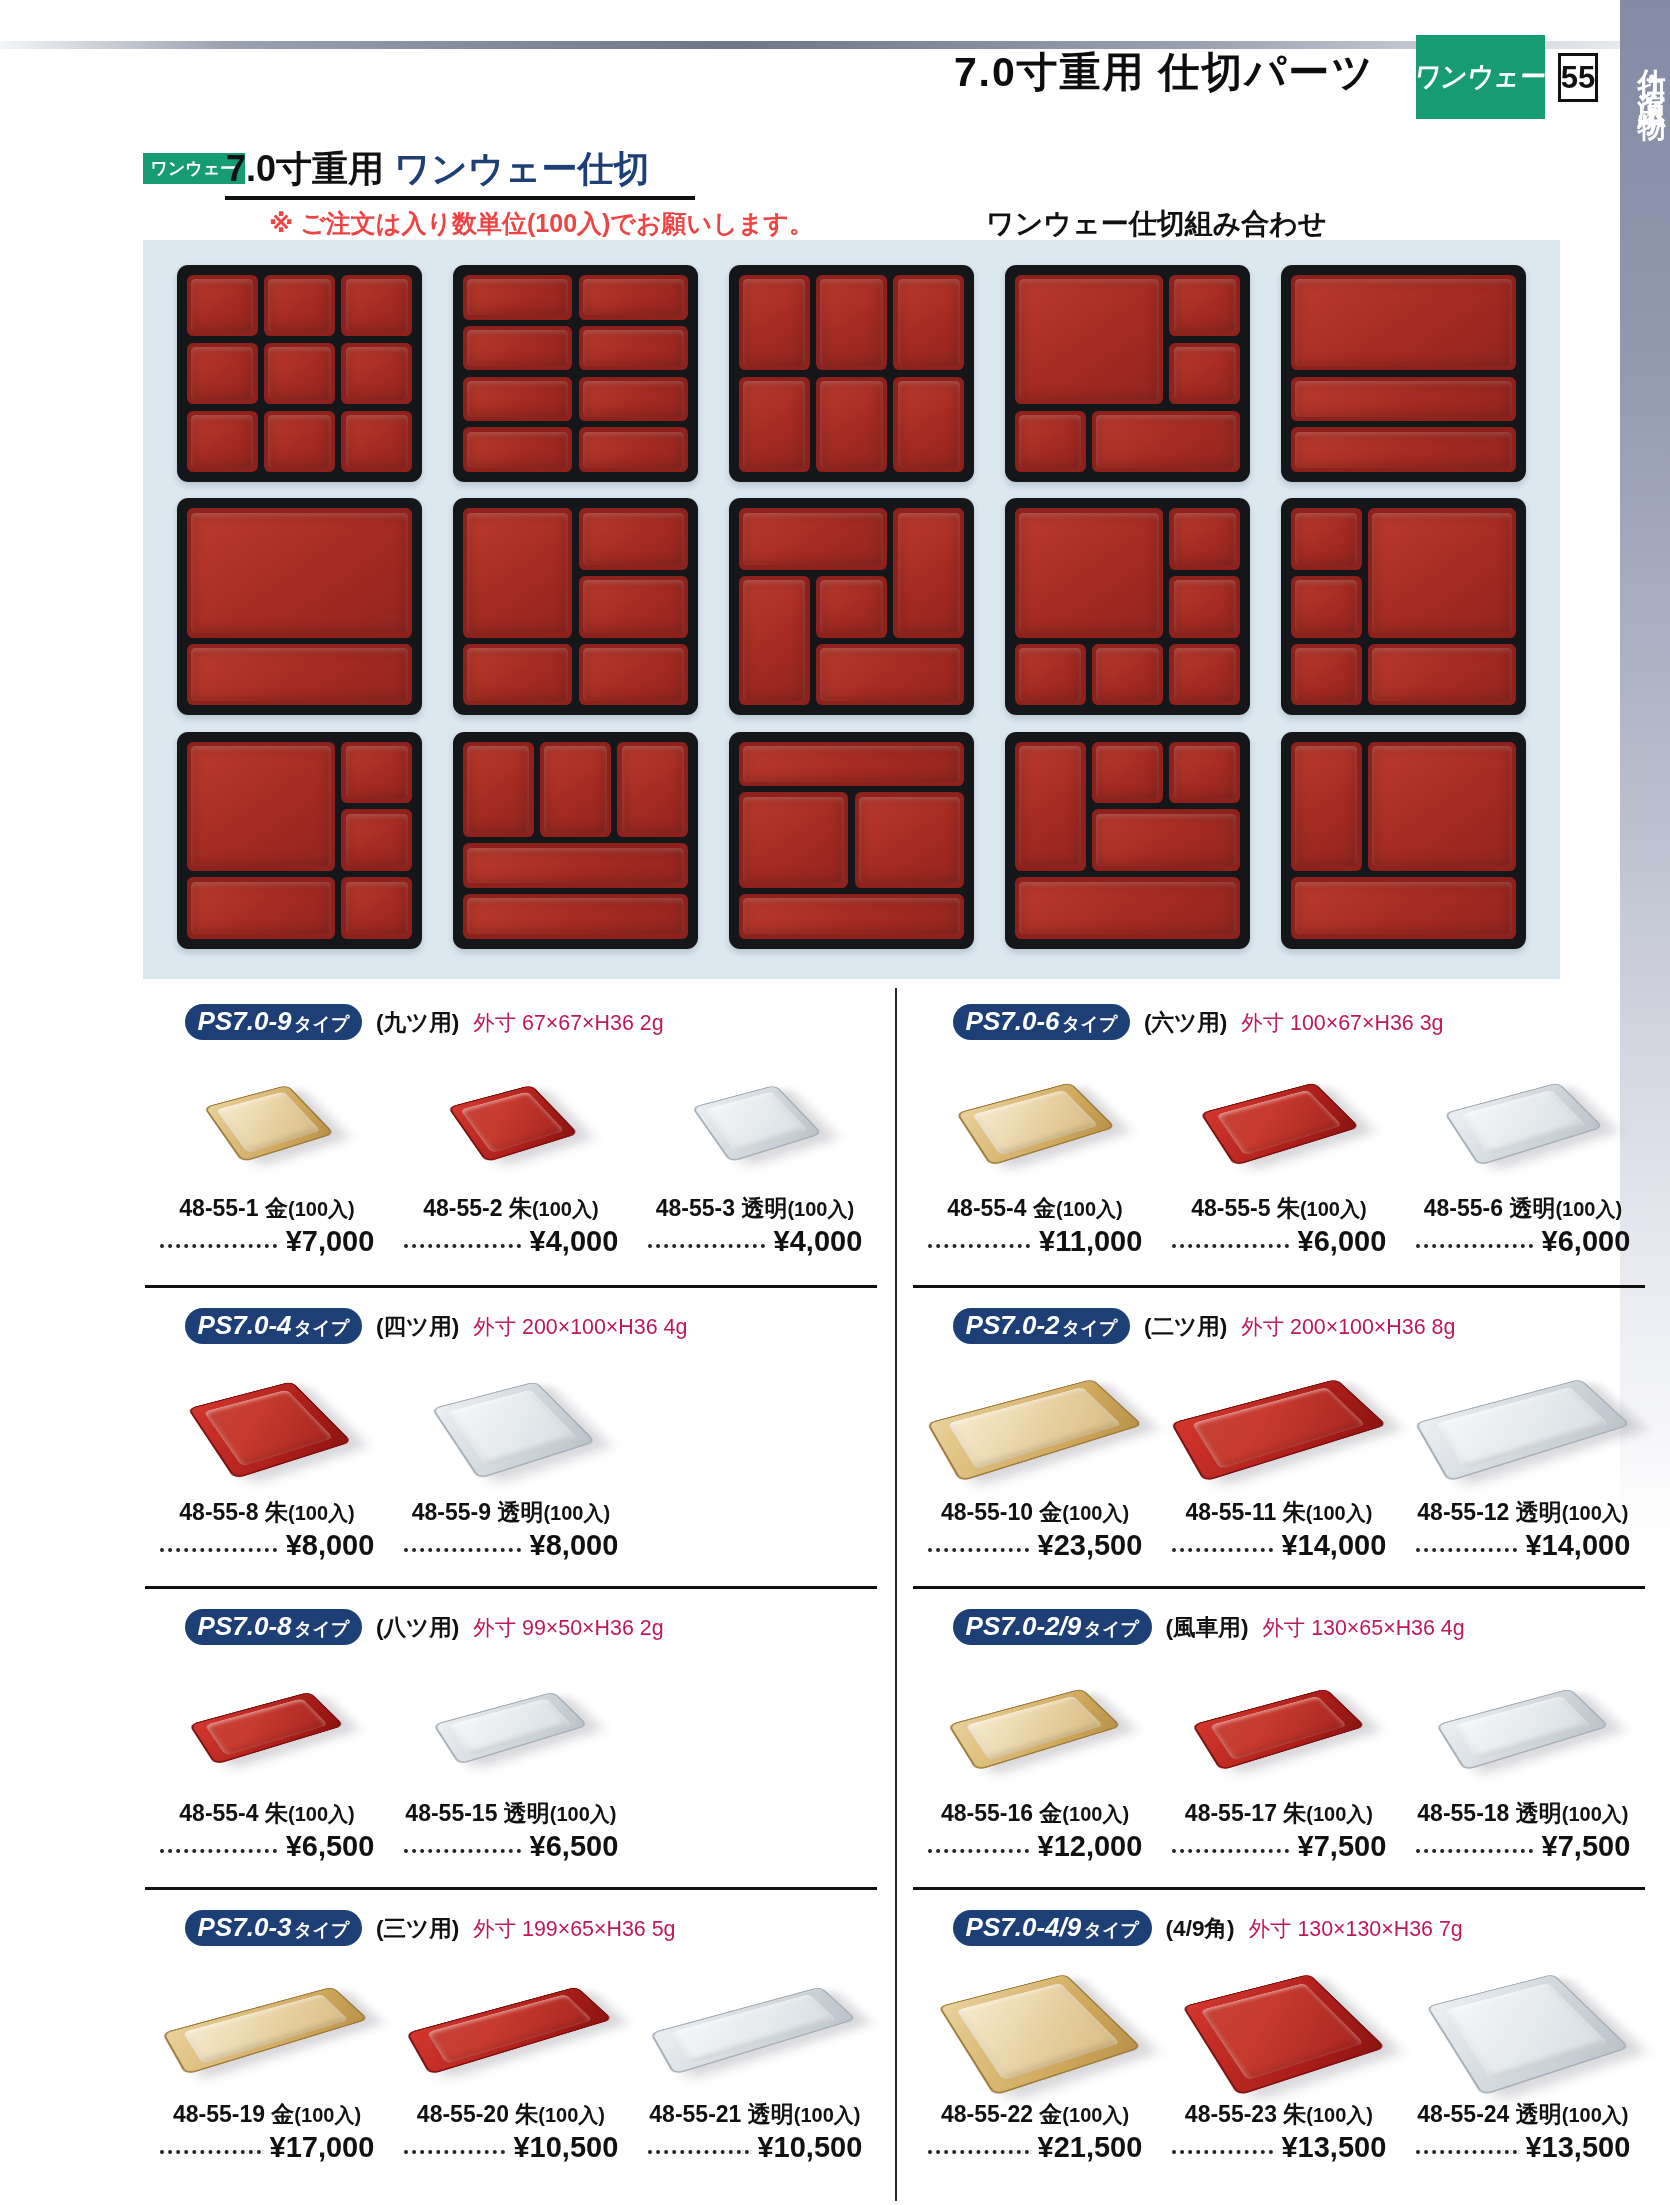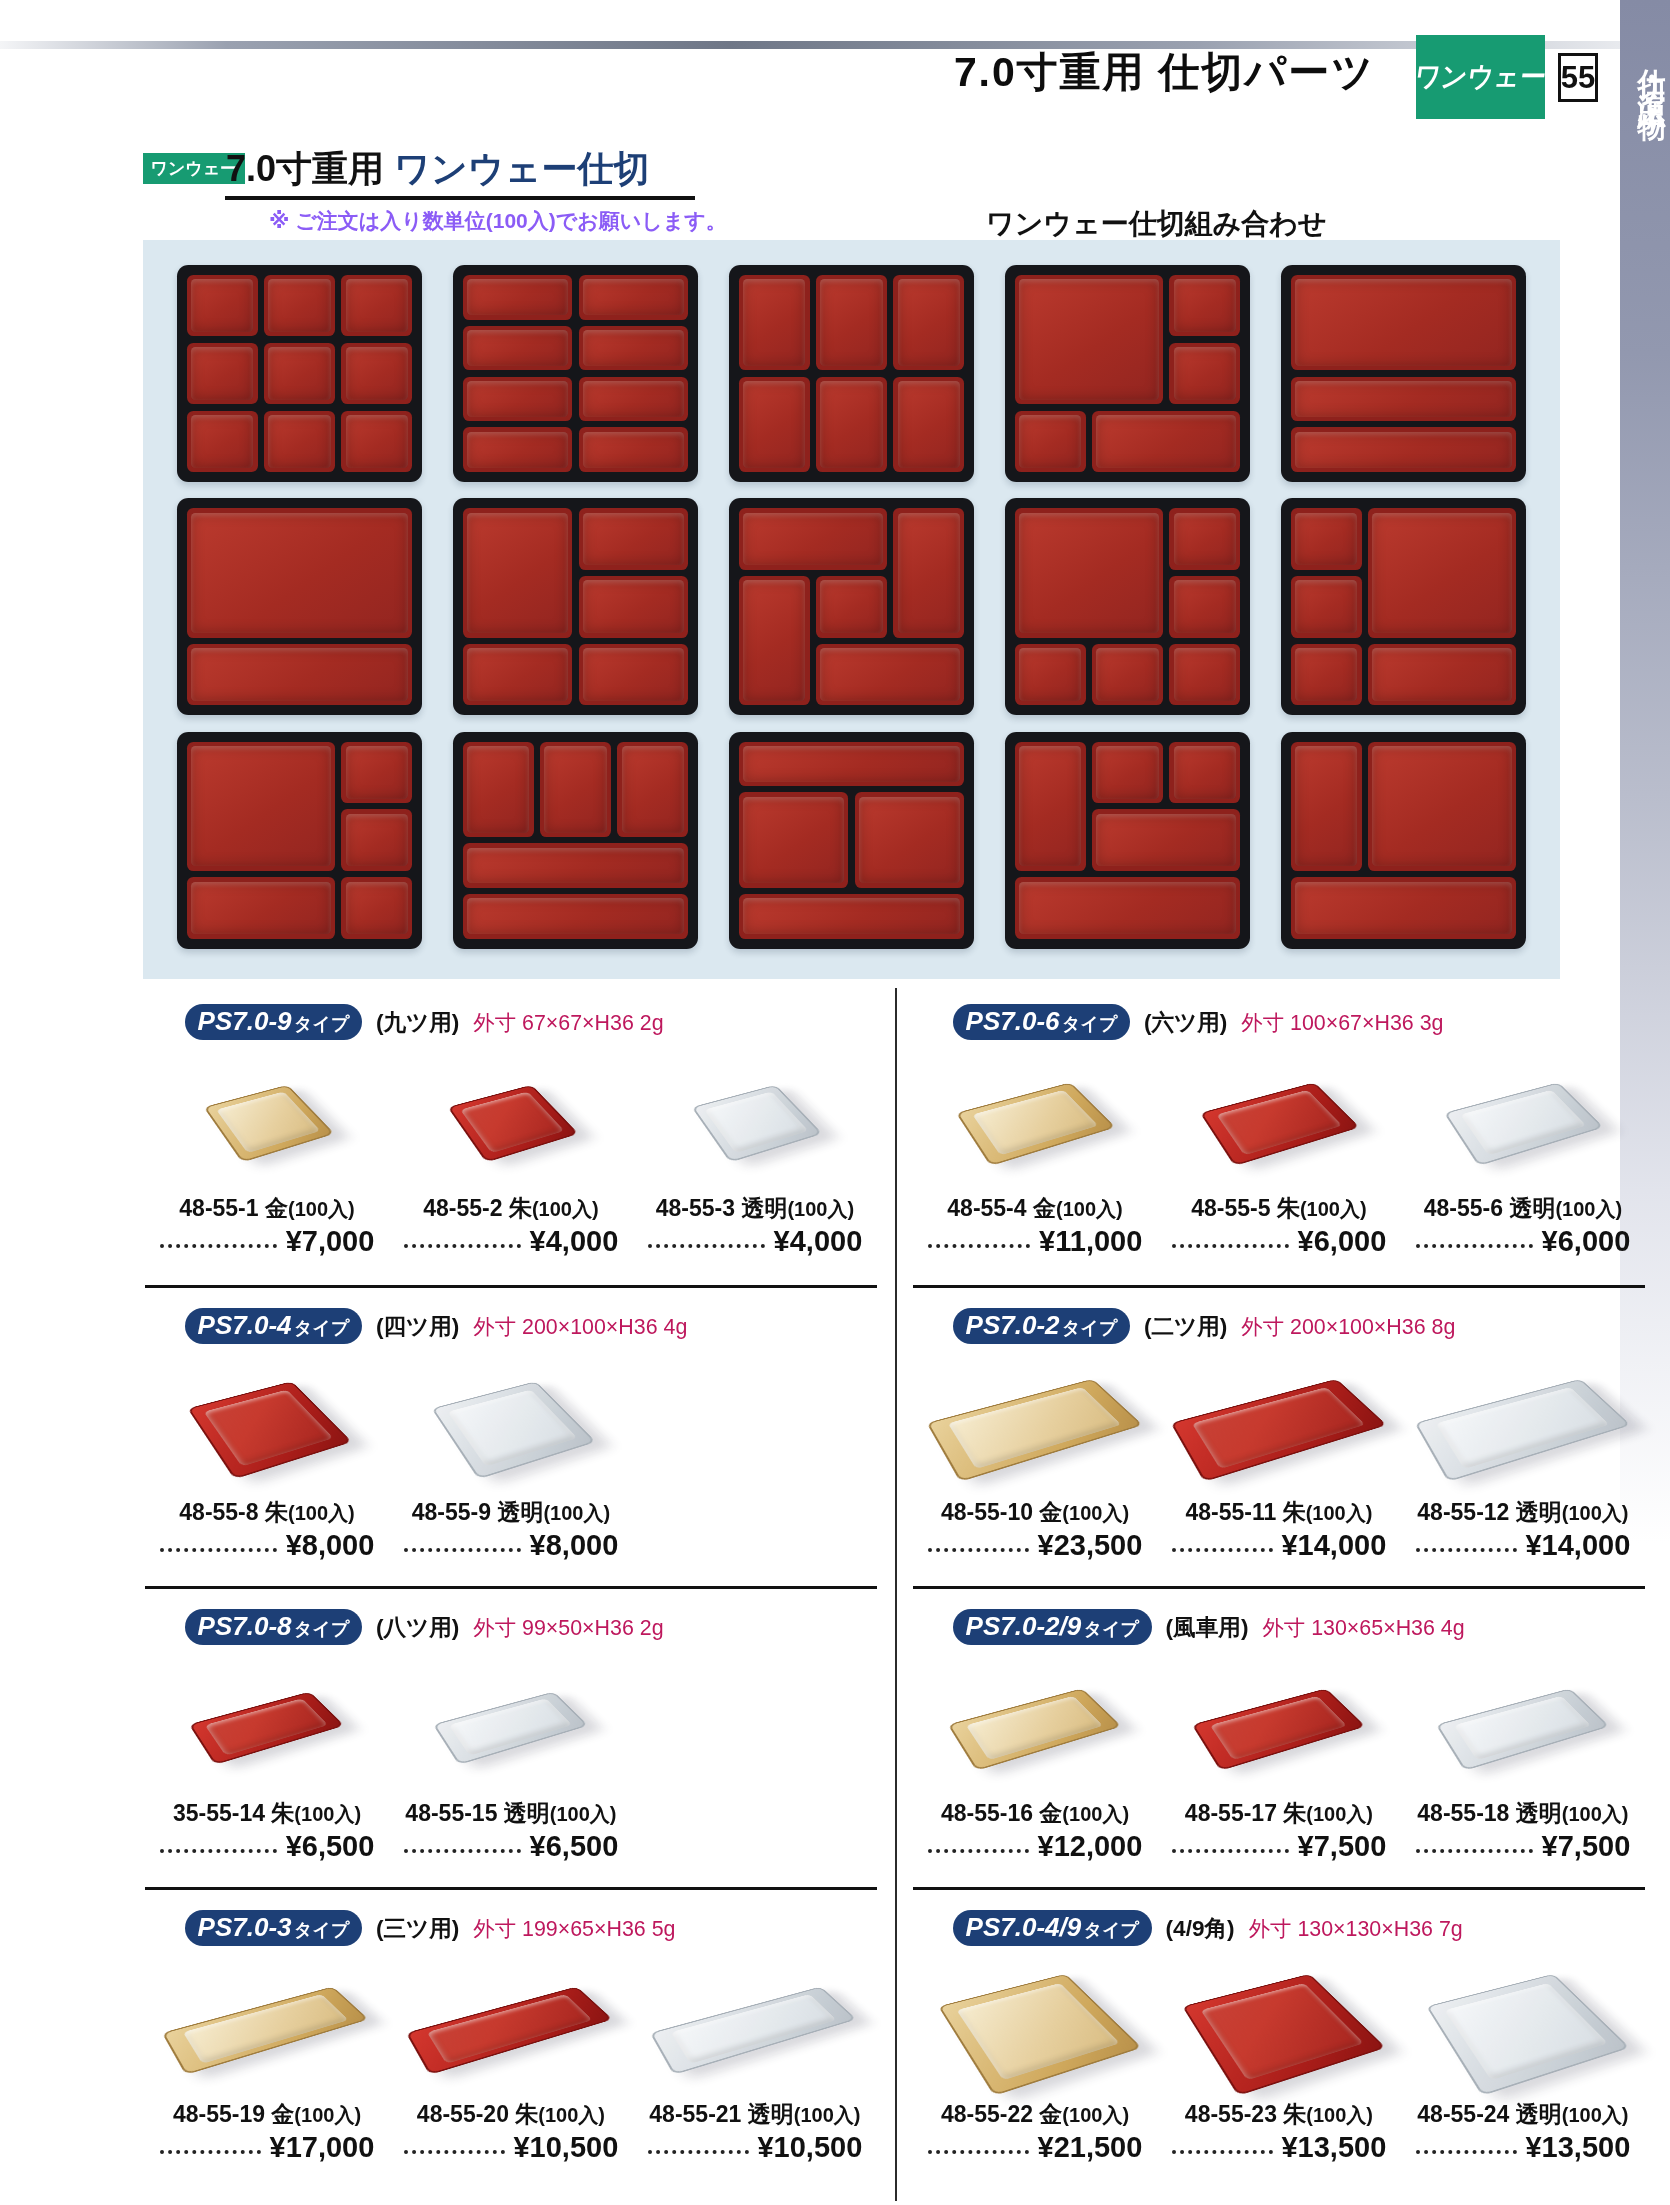--- a/index.html
+++ b/index.html
@@ -22,21 +22,21 @@
   .side-tab{position:absolute; right:0; top:0; width:50px; height:2205px; z-index:0;
     background:linear-gradient(180deg,#858ba5 0%,#9298af 16%,#b9bdcc 36%,#e2e4ec 54%,rgba(255,255,255,0) 70%);}
   .side-tab-text{writing-mode:vertical-rl; text-orientation:upright; color:#fff; font-size:28px;
     font-weight:bold; letter-spacing:7.5px; margin:47px auto 0; display:block; width:100%; text-align:center;}
   
   .mini-badge{position:absolute; left:143px; top:153px; background:#179b72; color:#fff;
     font-size:17px; font-weight:bold; padding:7px 7.5px; line-height:1;}
   .sec-title{position:absolute; left:226px; top:151px; font-size:36px; font-weight:bold; line-height:1; white-space:nowrap;}
   .sec-title .blue{color:#1d3f76;}
   .sec-underline{position:absolute; left:225px; top:196px; width:470px; height:4.4px; background:#111;}
-  .order-note{position:absolute; left:269px; top:207px; font-size:21px; font-weight:bold; color:#8b5cf6; white-space:nowrap;}
+  .order-note{position:absolute; left:269px; top:207px; font-size:25px; font-weight:bold; color:#ef4444; white-space:nowrap;}
   .combo-label{position:absolute; left:986px; top:205px; font-size:28px; font-weight:bold; white-space:nowrap;}
   
   .combo-panel{position:absolute; left:143px; top:240px; width:1417px; height:739px; background:#dbe8f0;
     box-sizing:border-box; padding:25px; display:grid; grid-template-columns:repeat(5,245px);
     grid-auto-rows:217px; column-gap:31px; row-gap:16.3px; justify-content:center; z-index:1;}
   .bento-box{background:#15161a; border-radius:11.3px; padding:10px; box-sizing:border-box;
     display:grid; gap:6.3px; box-shadow:0 3.8px 6.3px rgba(30,50,70,.18);}
   .comp{background:#8e211c; border-radius:6.3px; padding:4.4px; box-sizing:border-box;}
   .comp-floor{width:100%; height:100%; border-radius:4.4px; box-sizing:border-box;
     background:linear-gradient(145deg,#bb3a2e 0%,#a42b22 55%,#932520 100%);
@@ -451,21 +451,21 @@
           <div class="use-label">(八ツ用)</div>
           <div class="spec-text">外寸 99×50×H36 2g</div>
         </div>
         <div class="photos-row">
           <div class="product">
             <div class="product-photo">
               <div class="tray red" style="width: 135px; height: 66px;">
                 <div class="tray-floor"></div>
               </div>
             </div>
-            <div class="cap1"><span>35-55-14 朱</span><span class="pack">(100入)</span></div>
+            <div class="cap1"><span>48-55-4 朱</span><span class="pack">(100入)</span></div>
             <div class="cap2">
               <div class="dots"></div>
               <div class="price">¥6,500</div>
             </div>
           </div>
           <div class="product">
             <div class="product-photo">
               <div class="tray clear" style="width: 135px; height: 66px;">
                 <div class="tray-floor"></div>
               </div>

